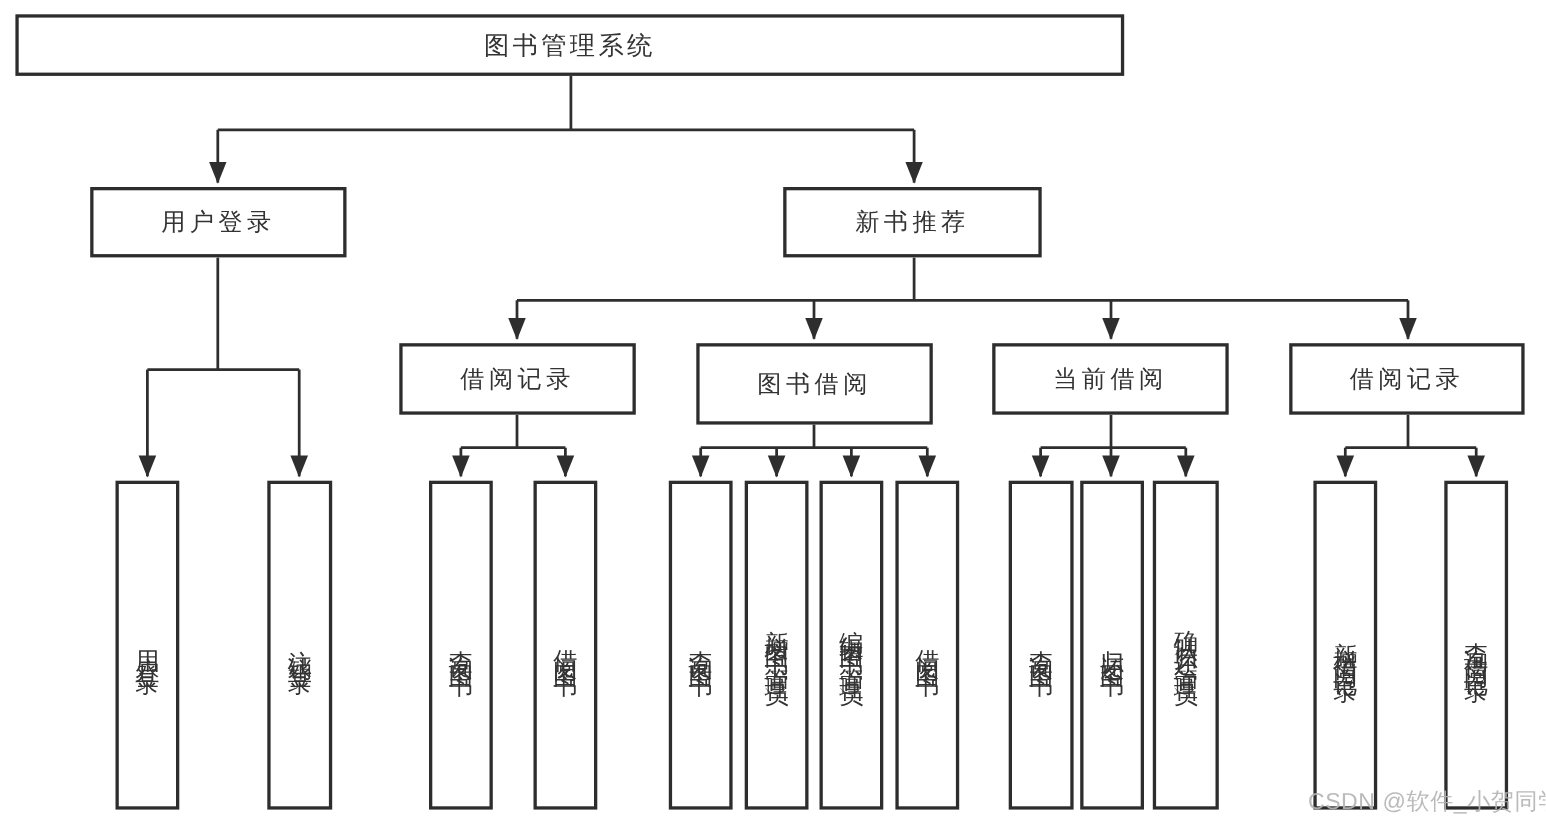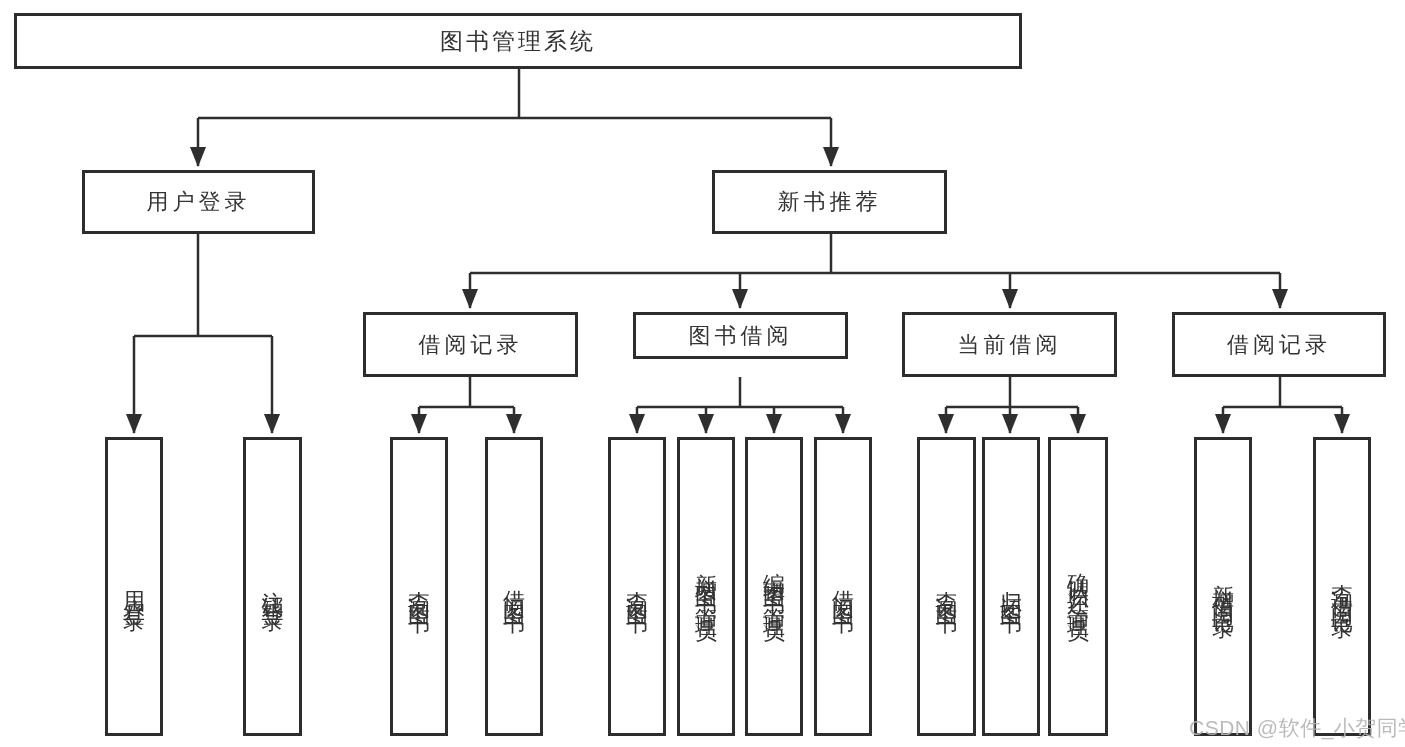--- a/index.html
+++ b/index.html
@@ -109,21 +109,21 @@
   <div class="node" style="left:82px; top:170px; width:233px; height:64px;">
     <span class="hlabel">用户登录</span>
   </div>
   <div class="node" style="left:712px; top:170px; width:235px; height:64px;">
     <span class="hlabel">新书推荐</span>
   </div>
 
   <div class="node" style="left:363px; top:312px; width:215px; height:65px;">
     <span class="hlabel">借阅记录</span>
   </div>
-  <div class="node" style="left:633px; top:312px; width:215px; height:47px;">
+  <div class="node" style="left:633px; top:312px; width:215px; height:74px;">
     <span class="hlabel">图书借阅</span>
   </div>
   <div class="node" style="left:902px; top:312px; width:215px; height:65px;">
     <span class="hlabel">当前借阅</span>
   </div>
   <div class="node" style="left:1172px; top:312px; width:214px; height:65px;text-align:center;">
     <span class="hlabel">借阅记录</span>
   </div>
 
   <div class="node leaf" style="left:105px; top:437px; width:58px; height:299px;">

